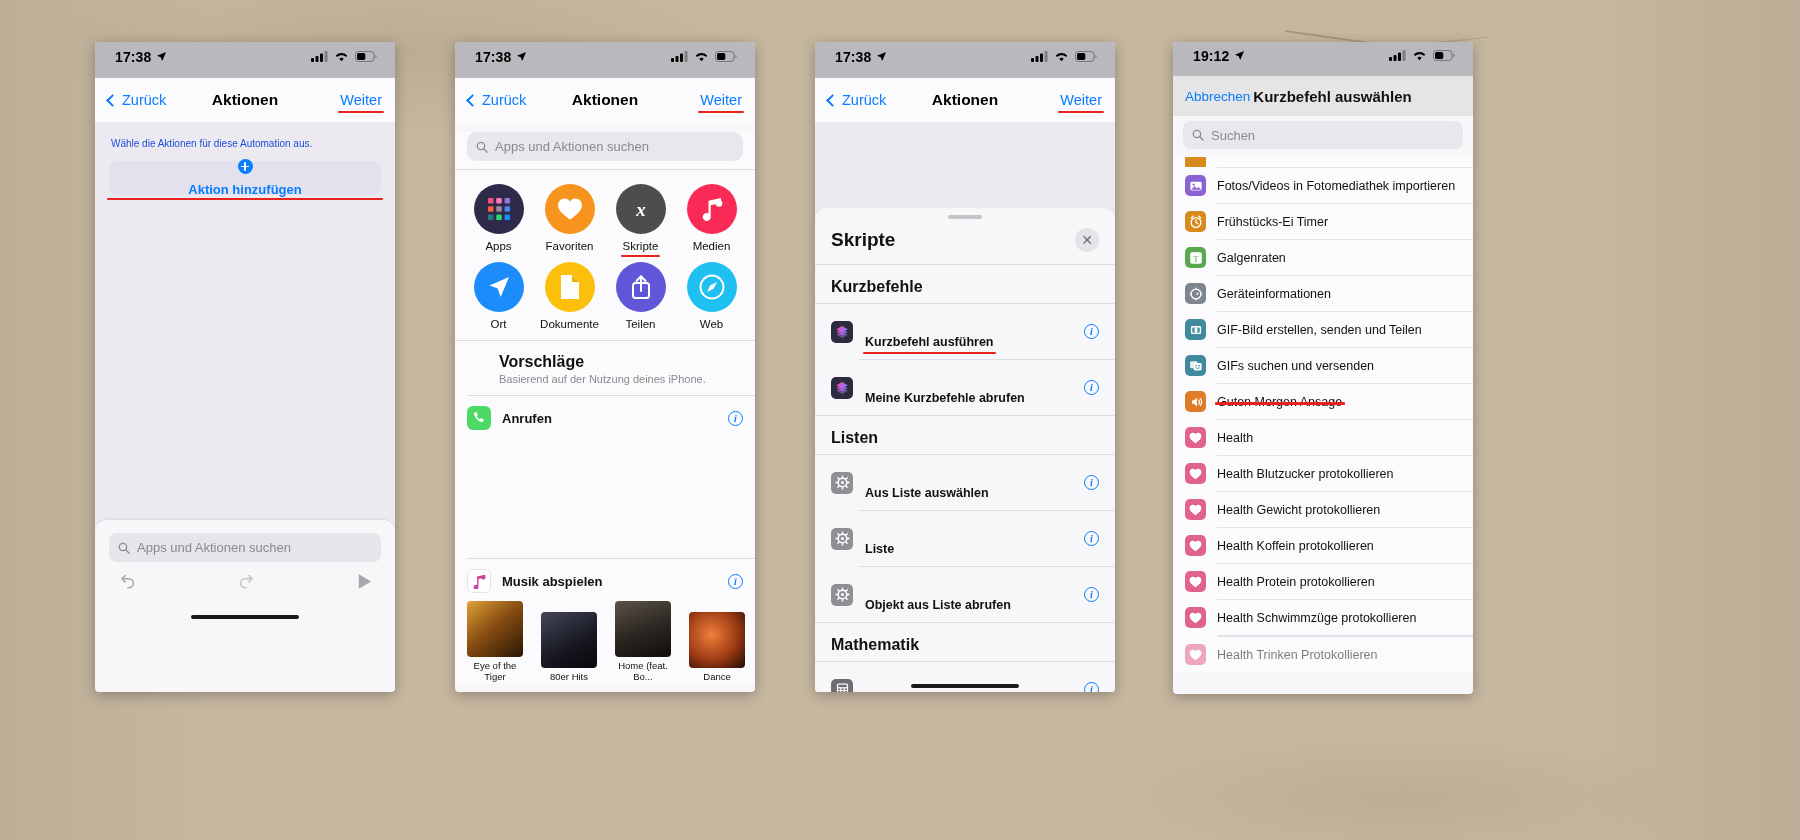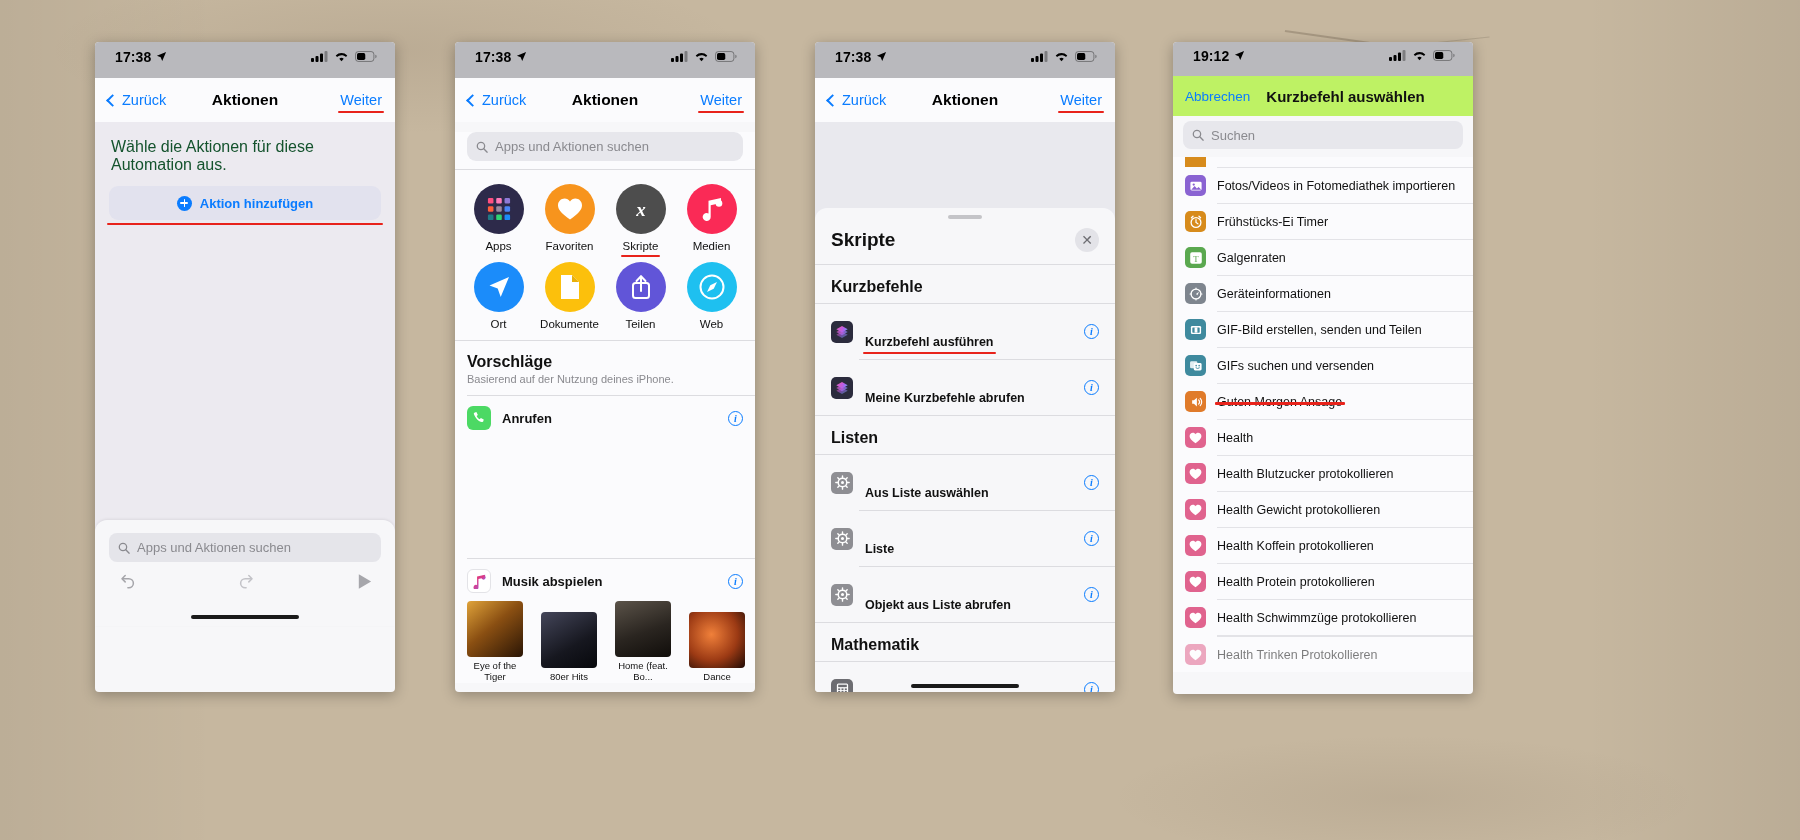--- a/index.html
+++ b/index.html
@@ -65,24 +65,24 @@
   .underline-red { position:relative; }
   .underline-red::after {
     content:""; position:absolute; left:-2px; right:-2px; bottom:-5px;
     height:2.5px; background:#e8231b; border-radius:1px;
   }
   .chev { width:9px; height:9px; border-left:2.4px solid #0a7cff; border-bottom:2.4px solid #0a7cff;
     transform: rotate(45deg); margin-right:3px; }
 
   
   .p1-body { background:#eceaf0; height:504px; position:relative; }
-  .p1-hint { padding:16px 16px 10px 16px; font-size:16px; color:#14532d; }
+  .p1-hint { padding:16px 16px 10px 16px; font-size:10px; color:#1d4ed8; }
   .add-action {
     margin: 2px 14px 0 14px; height:34px; background:#e2e2ee; border-radius:9px;
-    display:flex; align-items:center; justify-content:center; gap:8px;
+    display:flex; align-items:center; justify-content:center; gap:8px;flex-direction:column;
   }
   .plus-circle {
     width:15px;height:15px;border-radius:50%;background:#0a7cff;position:relative;flex:none;
   }
   .plus-circle::before,.plus-circle::after{content:"";position:absolute;background:#fff;border-radius:1px;}
   .plus-circle::before{left:3.4px;right:3.4px;top:6.8px;height:1.7px;}
   .plus-circle::after{top:3.4px;bottom:3.4px;left:6.8px;width:1.7px;}
   .add-action-label{font-size:13px;font-weight:700;color:#0a7cff;}
   .p1-bottom {
     position:absolute; left:0; right:0; bottom:0; height:106px;
@@ -109,21 +109,21 @@
   }
   .p2-scroll { background:#fbfbfd; }
   .grid {
     display:grid; grid-template-columns:repeat(4,1fr);
     padding:14px 8px 10px 8px; row-gap:10px;
   }
   .grid-cell { display:flex; flex-direction:column; align-items:center; gap:6px; }
   .circ { width:50px;height:50px;border-radius:50%;display:flex;align-items:center;justify-content:center; }
   .grid-label { font-size:11.5px; color:#111; }
   .sep { height:1px; background:#dcdce0; margin-left:12px; }
-  .sec-head { padding:12px 12px 2px 12px; }
+  .sec-head { padding:12px 12px 2px 12px;margin-left:32px; }
   .sec-title { font-size:16px; font-weight:700; color:#111; }
   .sec-sub { font-size:11px; color:#8a8a8f; margin-top:2px; }
   .row2 { display:flex; align-items:center; gap:11px; padding:10px 12px; }
   .sq { width:24px;height:24px;border-radius:6px;display:flex;align-items:center;justify-content:center;flex:none;}
   .row2-label { font-size:13px; font-weight:700; color:#111; flex:1; }
   .info-i { width:15px;height:15px;border-radius:50%;border:1.3px solid #0a7cff;color:#0a7cff;
     font-size:10px; font-style:italic; font-family:"Liberation Serif",serif;
     display:flex;align-items:center;justify-content:center; flex:none; font-weight:700;}
   .albums { display:flex; gap:18px; padding:4px 12px 0 12px; align-items:flex-end; }
   .album { width:56px; flex:none; }
@@ -141,22 +141,22 @@
   .sheet-head { display:flex;align-items:center;justify-content:space-between;padding:9px 16px 12px 16px; }
   .sheet-title { font-size:19px; font-weight:700; color:#111; }
   .x-btn { width:24px;height:24px;border-radius:50%;background:#e3e3e8;
     display:flex;align-items:center;justify-content:center;color:#6d6d72;font-size:14px; }
   .g-head { padding:13px 16px 7px 16px; font-size:16px; font-weight:700; color:#111; }
   .g-row { display:flex; align-items:center; gap:12px; padding:10px 16px; position:relative; }
   .g-row .sq { width:22px;height:22px;border-radius:5px; }
   .g-label { font-size:12.5px; font-weight:700; color:#111; flex:1;margin-top:21px; }
 
   
-  .p4-nav { height:40px; display:flex; align-items:center; gap:16px; padding:0 12px;
-    background:#bef264; }
+  .p4-nav { height:40px; display:flex; align-items:center; gap:3px; padding:0 12px;
+    background:#e5e5e5; }
   .p4-cancel { font-size:13.5px; color:#0a7cff; }
   .p4-title { font-size:15px; font-weight:700; color:#111; }
   .p4-search { margin:5px 10px 8px 10px; height:28px; background:#e7e7ec; border-radius:8px;
     display:flex; align-items:center; gap:7px; padding:0 9px; font-size:13px; color:#8a8a8f; }
   .p4-list { background:#fbfbfd; position:relative; }
   .p4-row { display:flex; align-items:center; gap:11px; padding:0 12px; height:35px; position:relative; }
   .p4-row .sq { width:21px;height:21px;border-radius:5px; }
   .p4-label { font-size:12.5px; color:#111; position:relative; }
   .p4-sep { height:1px; background:#e3e3e7; margin-left:44px; }
   .redline { position:absolute; left:-2px; right:-3px; bottom:4px; height:2.5px;

